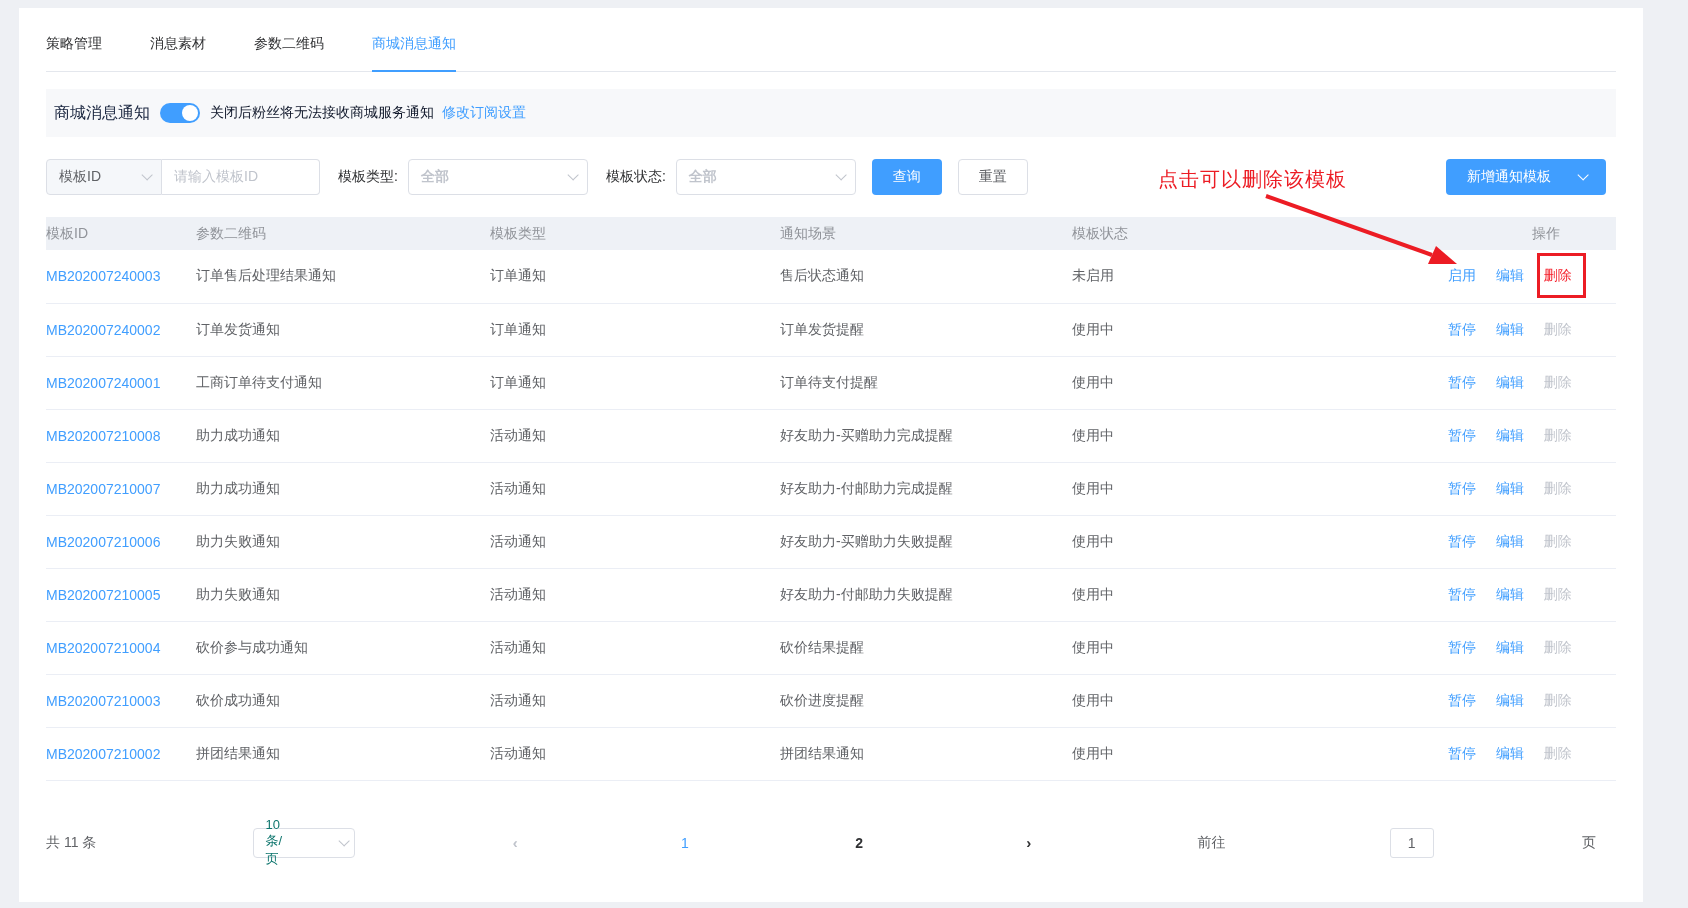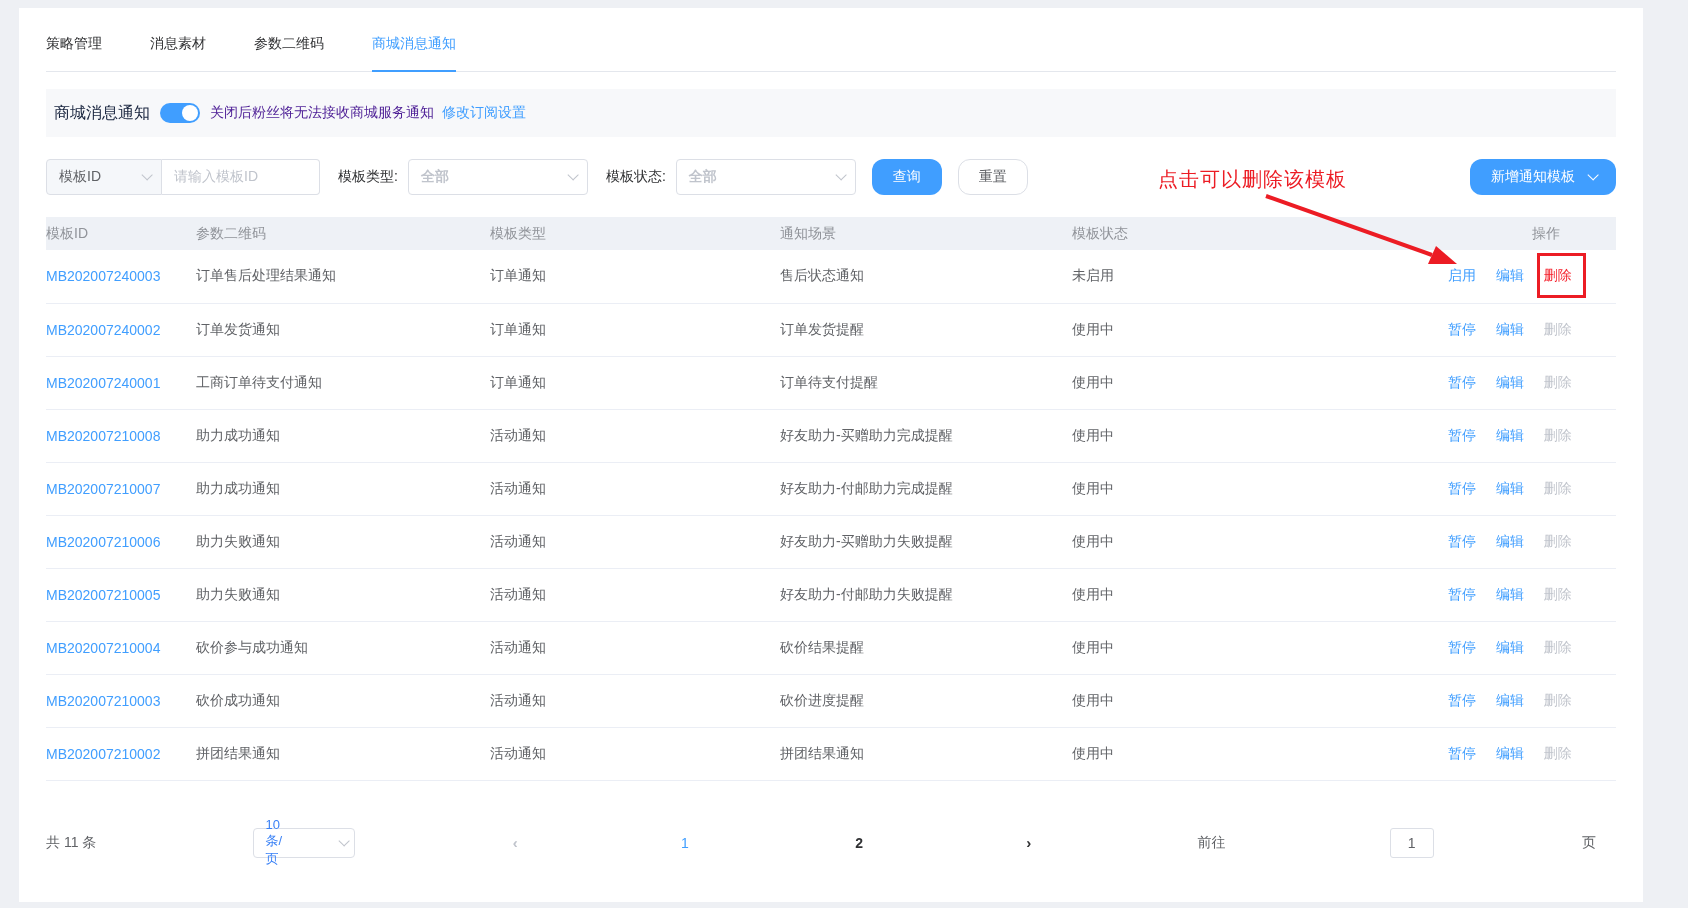--- a/index.html
+++ b/index.html
@@ -38,21 +38,21 @@
   }
   .toggle-band .band-label { font-size:16px; color:#17233d; font-weight:500; }
   .switch {
     width:40px; height:20px; border-radius:10px; background:#409eff;
     margin:0 10px; position:relative; cursor:pointer; flex:none;
   }
   .switch .knob {
     position:absolute; right:2px; top:2px; width:16px; height:16px;
     border-radius:50%; background:#fff;
   }
-  .toggle-band .hint { color:#4c1d95; font-size:14px; }
+  .toggle-band .hint { color:#0f172a; font-size:14px; }
   .toggle-band .band-link { color:#409eff; margin-left:8px; cursor:pointer; }
   
   .filter-bar {
     margin-top:22px;
     display:flex; align-items:center;
     position:relative;
   }
   .select, .text-input {
     height:36px; border:1px solid #dcdfe6; border-radius:4px;
     display:flex; align-items:center; padding:0 12px; background:#fff;
@@ -63,29 +63,29 @@
   .select.gray { background:#f5f7fa; border-radius:4px 0 0 4px; }
   .chev {
     width:8px; height:8px; border-right:1.6px solid #c0c4cc; border-bottom:1.6px solid #c0c4cc;
     transform:rotate(45deg) translateY(-3px); flex:none; margin-left:10px;
   }
   .field-select { width:116px; }
   .id-input { width:158px; border-radius:0 4px 4px 0; border-left:none; color:#c0c4cc; }
   .flt-label { color:#303133; font-weight:500; margin:0 10px 0 18px; }
   .type-select, .status-select { width:180px; }
   .btn {
-    height:36px; border-radius:12px; padding:0 20px; font-size:14px;
+    height:36px; border-radius:4px; padding:0 20px; font-size:14px;
     display:inline-flex; align-items:center; justify-content:center; cursor:pointer;
     border:1px solid transparent;
   }
   .btn-primary { background:#409eff; color:#fff; margin-left:16px; }
   .btn-plain { background:#fff; color:#606266; border-color:#dcdfe6; margin-left:16px; }
   .btn-new {
-    position:absolute; right:0; top:0;
-    background:#409eff; color:#fff; gap:10px;
+    position:absolute; right:10px; top:0;
+    background:#409eff; color:#fff; gap:24px;
   }
   .btn-new .chev { border-color:#fff; margin-left:2px; }
   
   table { width:100%; border-collapse:collapse; margin-top:22px; table-layout:fixed; }
   th {
     background:#eef1f6; height:33px; text-align:left; font-weight:normal;
     color:#909399; font-size:14px;
   }
   th:last-child { text-align:right; padding-right:56px; }
   td { height:53px; border-bottom:1px solid #ebeef5; color:#606266; font-size:14px; }
@@ -99,21 +99,21 @@
     content:""; position:absolute; left:-7px; right:-14px; top:-14px; bottom:-13px;
     border:3px solid #ec1c24;
   }
   
   .pagination {
     margin-top:47px;
     display:flex; align-items:center; justify-content:space-between;
     padding-right:20px; color:#606266; font-size:14px;
   }
   .pager-total { margin-right:16px; }
-  .size-select { width:102px; height:30px; font-size:13px; color:#3b82f6;gap:46px; }
+  .size-select { width:102px; height:30px; font-size:13px; color:#0f766e;gap:46px; }
   .pg-arrow { margin:0 10px; font-weight:bold; cursor:pointer; font-size:15px; }
   .pg-prev { color:#c0c4cc; margin-left:18px; }
   .pg-next { color:#303133; }
   .pg-num { margin:0 10px; cursor:pointer; min-width:14px; text-align:center; }
   .pg-num.current { color:#409eff; }
   .pg-num.other { color:#303133; font-weight:bold; }
   .goto-label { margin-left:16px; margin-right:24px; }
   .goto-input {
     width:44px; height:30px; border:1px solid #dcdfe6; border-radius:3px;
     display:flex; align-items:center; justify-content:center; color:#606266;

